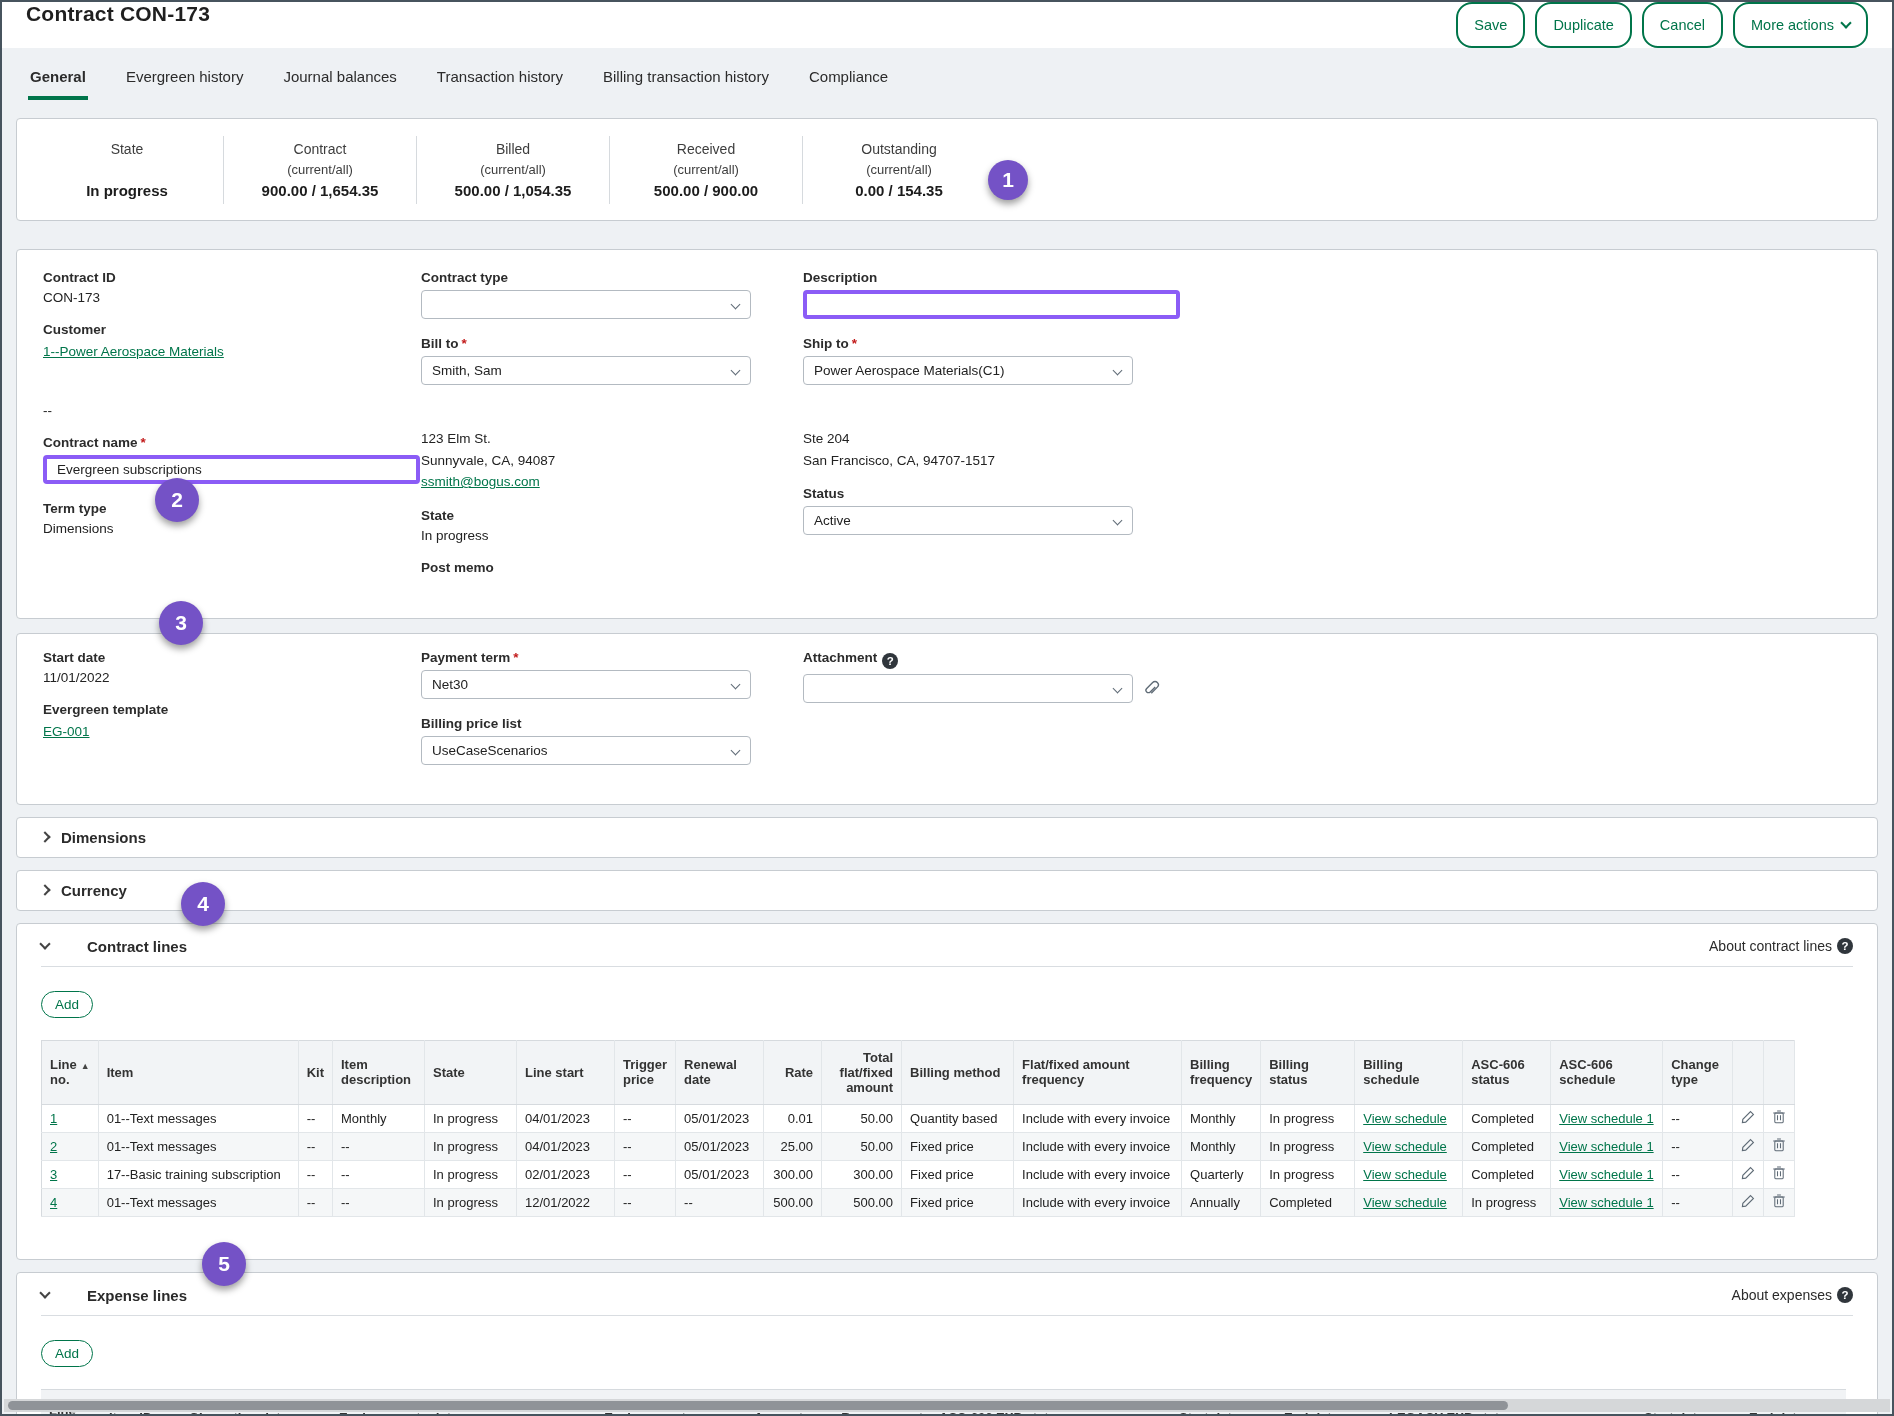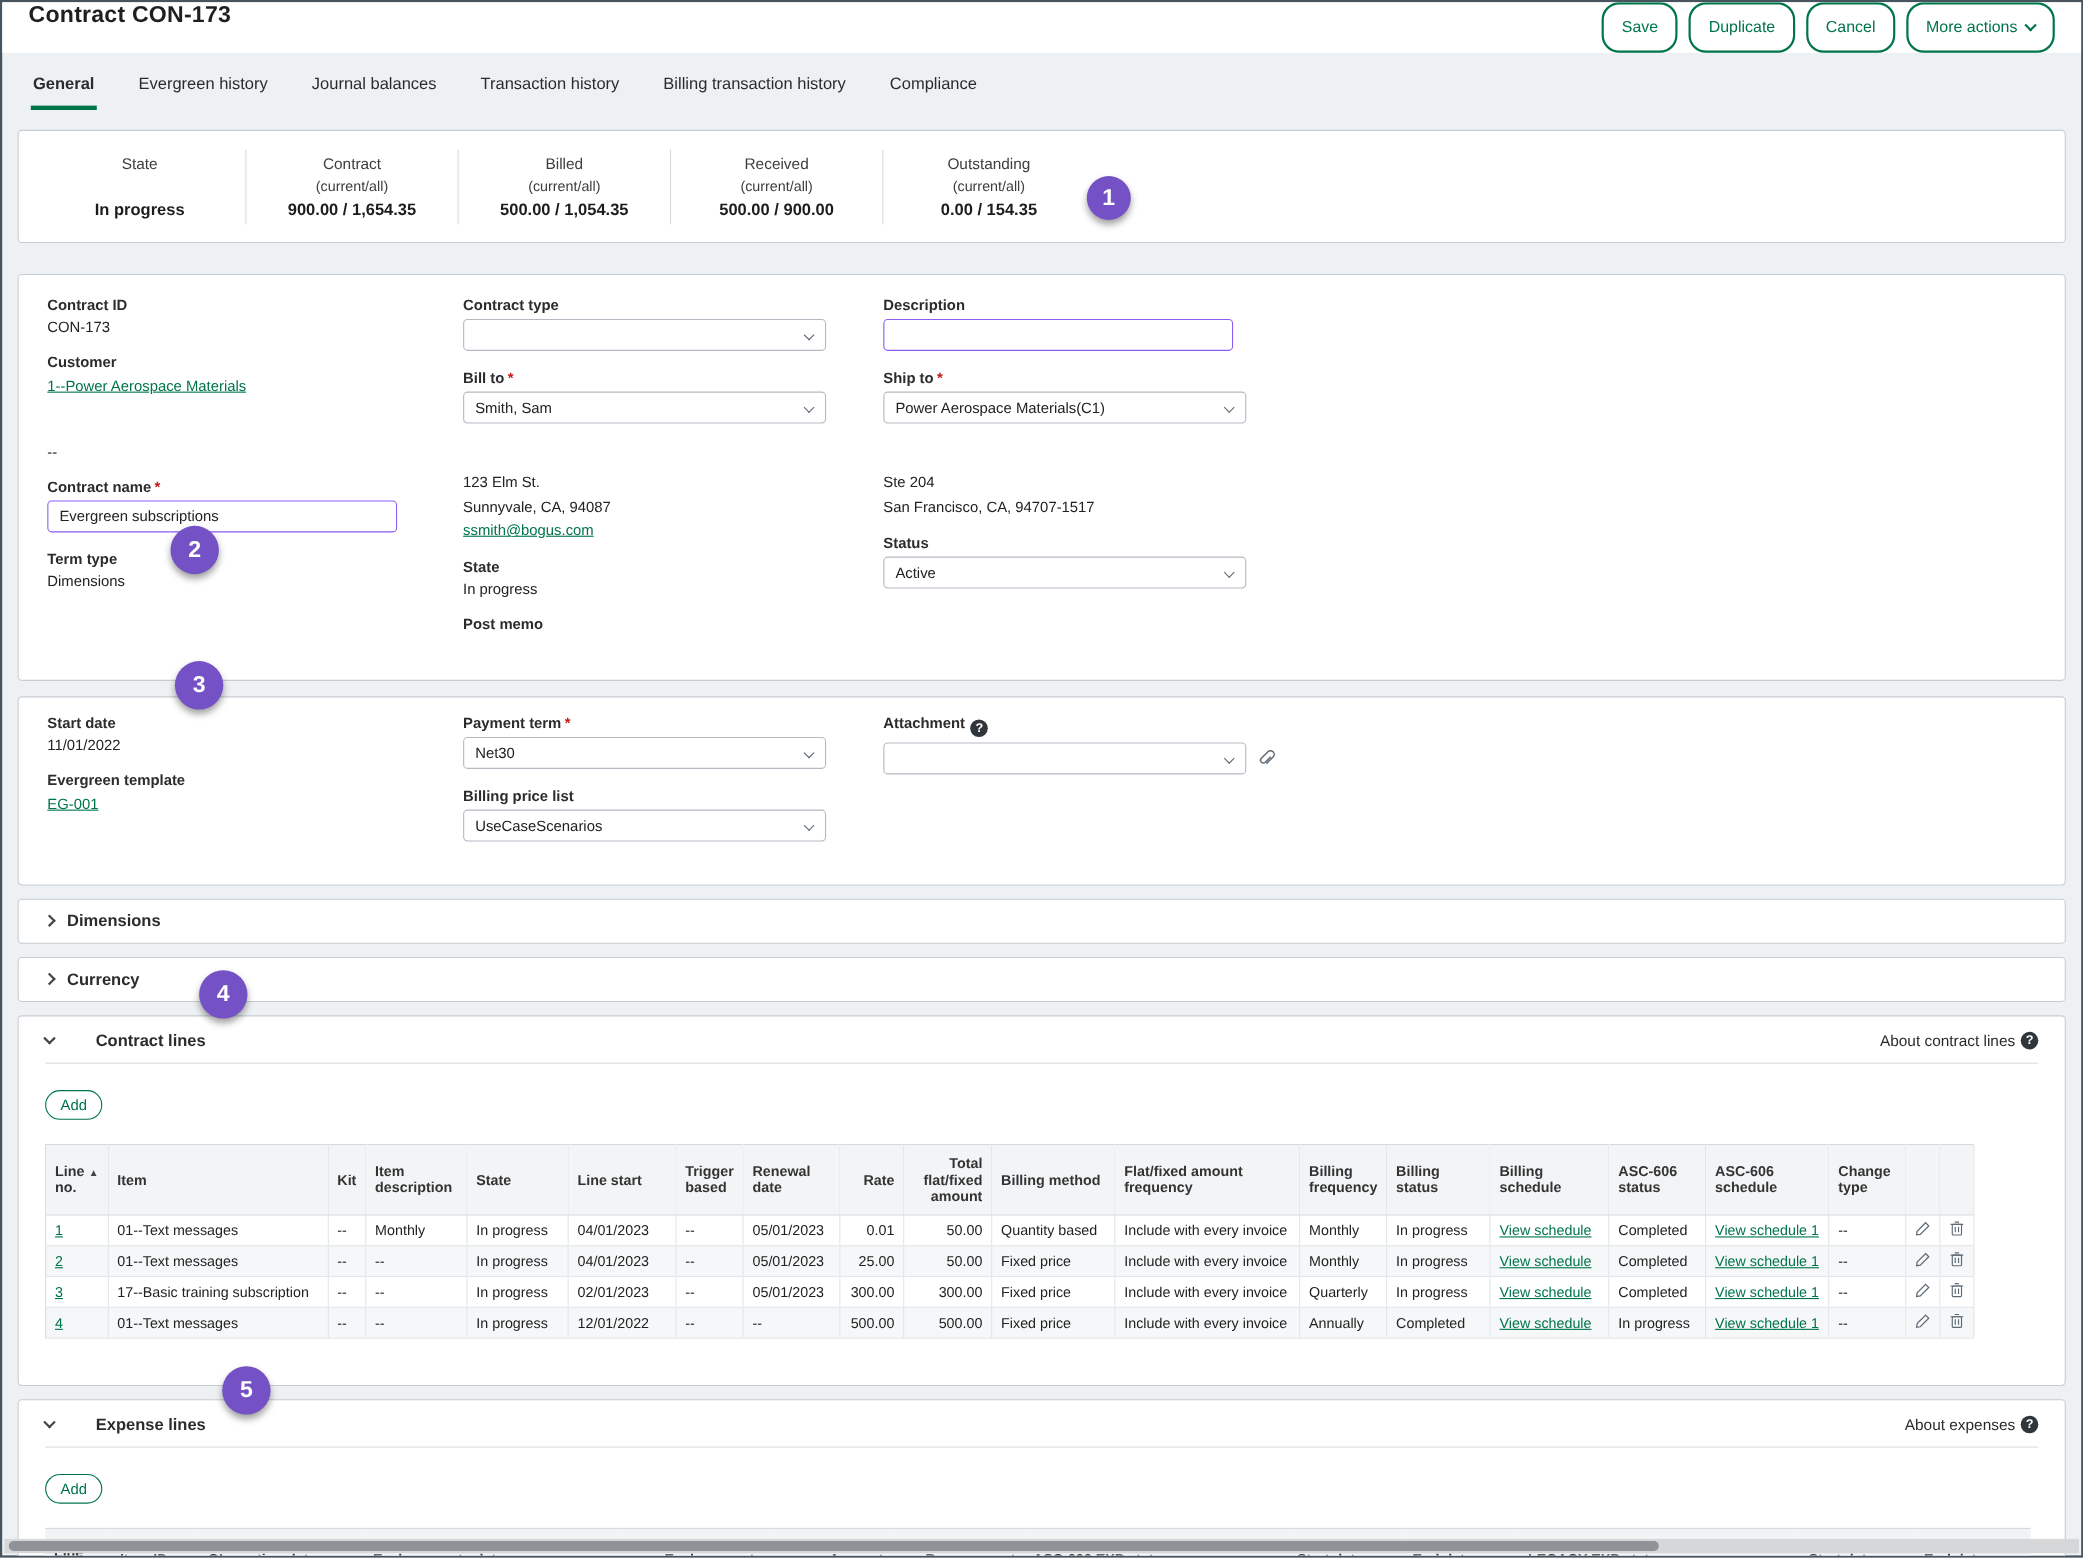--- a/index.html
+++ b/index.html
@@ -39,21 +39,21 @@
   .stat-divider { width:1px; height:68px; background:#d6dade; }
   
   .form-card { margin-top:28px; padding:20px 26px 26px; display:grid; grid-template-columns:378px 382px 1fr; }
   .terms-card { margin-top:14px; padding:16px 26px 22px; display:grid; grid-template-columns:378px 382px 1fr; }
   .f-label { font-size:13.5px; font-weight:bold; color:#2c2c2c; margin-bottom:5px; }
   .f-value { font-size:13.5px; color:#222; }
   .f-block { margin-bottom:17px; }
   .req { color:#c21a1a; font-weight:bold; margin-left:3px; }
   a.green-link, .green-link { color:#00754a; text-decoration:underline; font-size:13.5px; cursor:pointer; }
   .text-input {
-    width:318px; height:29px; border:1px solid #8b5cf6; border-radius:4px;
+    width:377px; height:29px; border:4px solid #8b5cf6; border-radius:4px;
     font-size:13.5px; padding:0 10px; color:#222; font-family:"Liberation Sans",sans-serif; background:#fff;
   }
   .select {
     width:330px; height:29px; border:1px solid #b3bac1; border-radius:4px; background:#fff;
     display:flex; align-items:center; padding:0 28px 0 10px; position:relative; font-size:13.5px; cursor:pointer;
   }
   .select .sel-chev { position:absolute; right:11px; top:10px; width:7px; height:7px; border-right:1.5px solid #5f6b76; border-bottom:1.5px solid #5f6b76; transform:rotate(45deg); }
   .addr { font-size:13.5px; line-height:1.6; margin-bottom:15px; }
   .spacer-sm { height:26px; }
   .help-icon { display:inline-flex; width:16px; height:16px; border-radius:50%; background:#30363c; color:#fff;
@@ -335,21 +335,21 @@
           <tr>
             <th>
               <div>Line<span class="sort-arrow">▲</span></div>
               <div>no.</div>
             </th>
             <th>Item</th>
             <th>Kit</th>
             <th>Item description</th>
             <th>State</th>
             <th>Line start</th>
-            <th>Trigger based</th>
+            <th>Trigger price</th>
             <th>Renewal date</th>
             <th class="num">Rate</th>
             <th class="num">Total flat/fixed amount</th>
             <th>Billing method</th>
             <th>Flat/fixed amount frequency</th>
             <th>Billing frequency</th>
             <th>Billing status</th>
             <th>Billing schedule</th>
             <th>ASC-606 status</th>
             <th>ASC-606 schedule</th>

